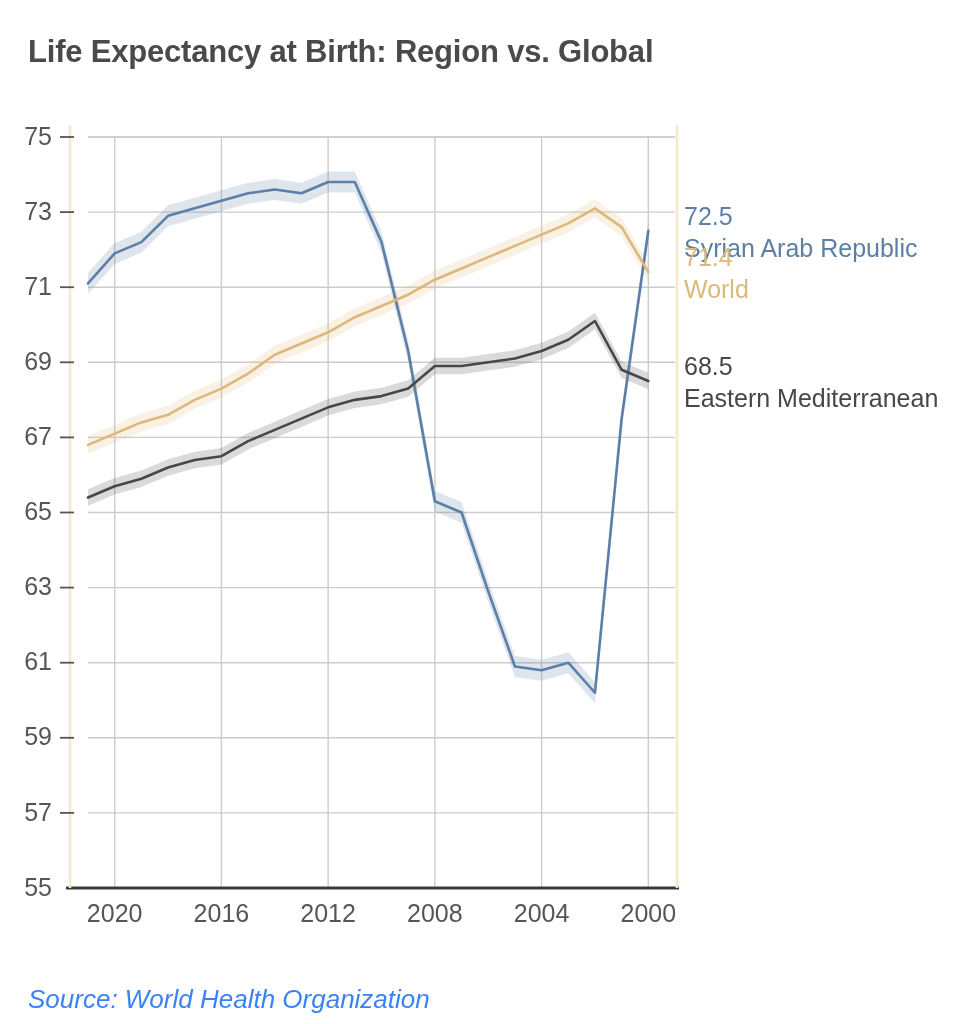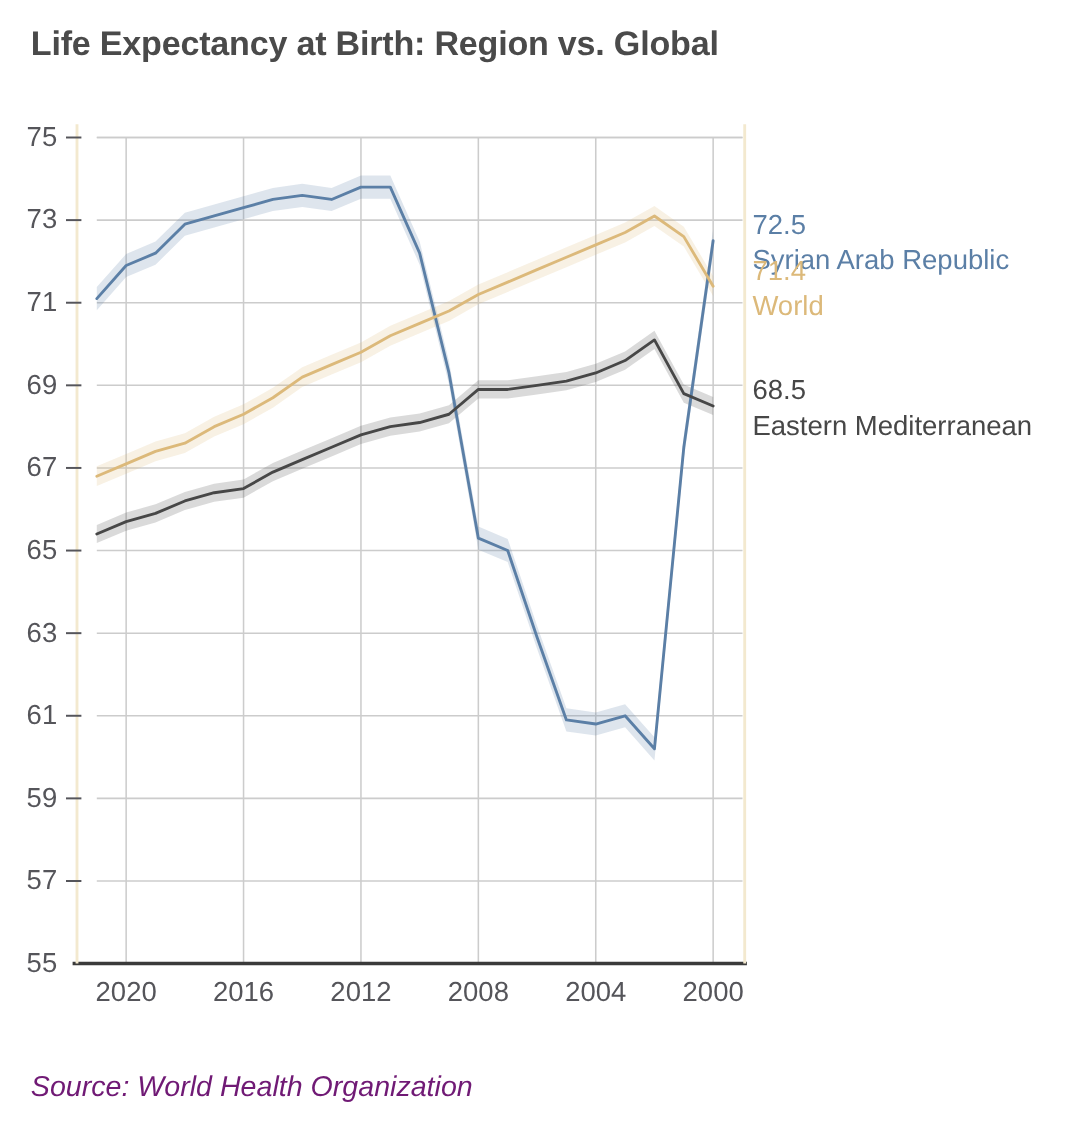--- a/index.html
+++ b/index.html
@@ -1,21 +1,21 @@
 <!DOCTYPE html>
 <html><head>
 <meta charset="utf-8">
 <style>
   html,body{margin:0;padding:0;}
   body{
     width:979px;height:1024px;background:#ffffff;
     font-family:"Liberation Sans", sans-serif;
     overflow:hidden;
   }
-  #root{position:relative;width:979px;height:860px;}
+  #root{position:relative;width:979px;height:860px;margin-top:12px;}
 
   #chart-title{
     position:absolute;left:28px;top:22px;
     font-size:31px;font-weight:bold;color:#4a4a4a;
     letter-spacing:-0.2px;white-space:nowrap;
   }
 
   #plot-wrap{position:absolute;left:0;top:0;width:979px;height:1024px;}
   svg#plot{display:block;}
 
@@ -27,21 +27,21 @@
   .xlab{text-anchor:middle;dominant-baseline:hanging;}
 
   .series-line{fill:none;stroke-width:2.6;stroke-linejoin:round;stroke-linecap:round;}
   .series-band{fill-opacity:0.20;stroke:none;}
 
   .end-value{font-size:25px;font-family:"Liberation Sans", sans-serif;}
   .end-name{font-size:25px;font-family:"Liberation Sans", sans-serif;}
 
   #source-note{
     position:absolute;left:28px;top:972px;
-    font-size:26px;font-style:italic;color:#701a75;
+    font-size:26px;font-style:italic;color:#3b82f6;
   }
 </style>
 </head>
 <body>
 
 <div id="root">
 
   <div id="chart-title">Life Expectancy at Birth: Region vs. Global</div>
 
   <div id="plot-wrap">

